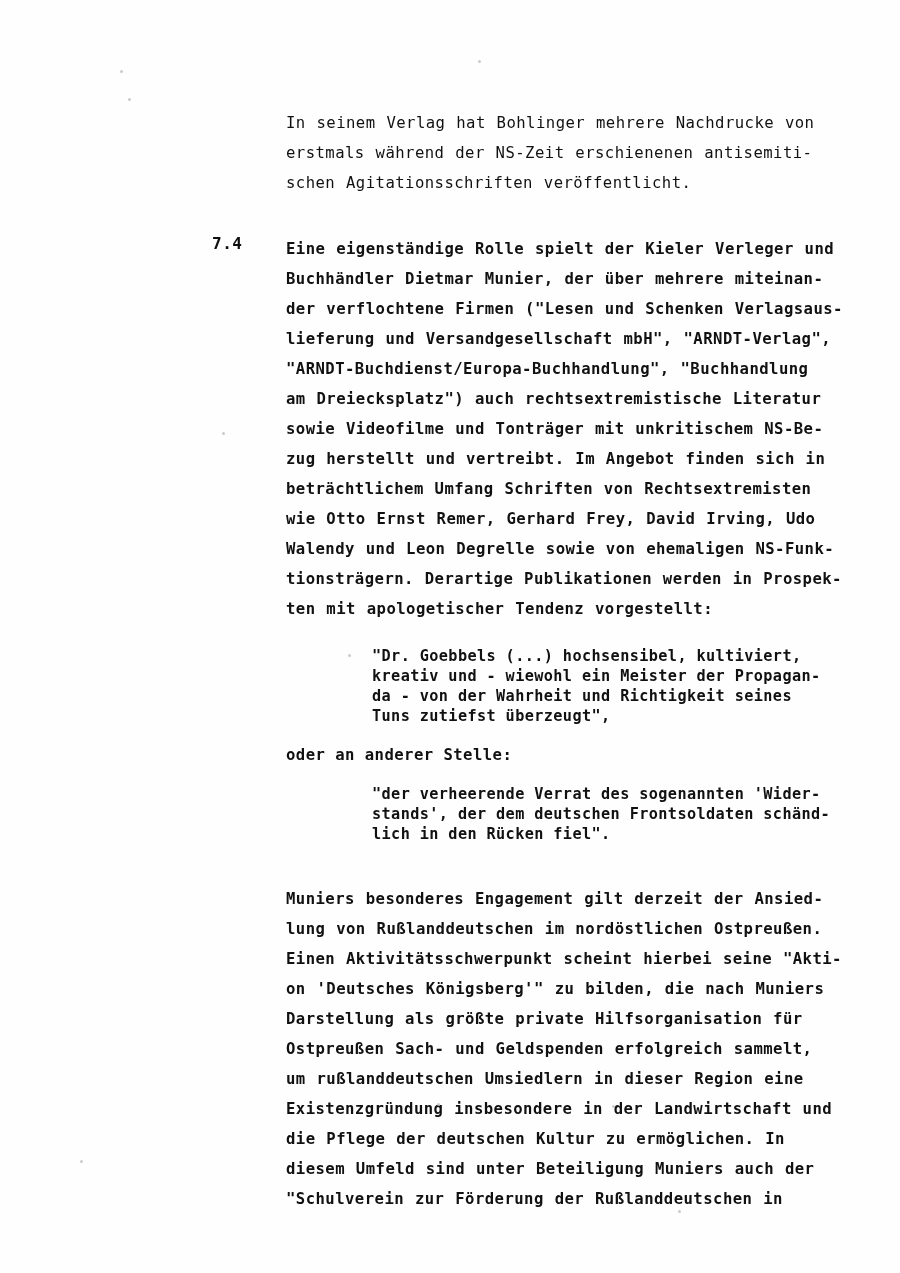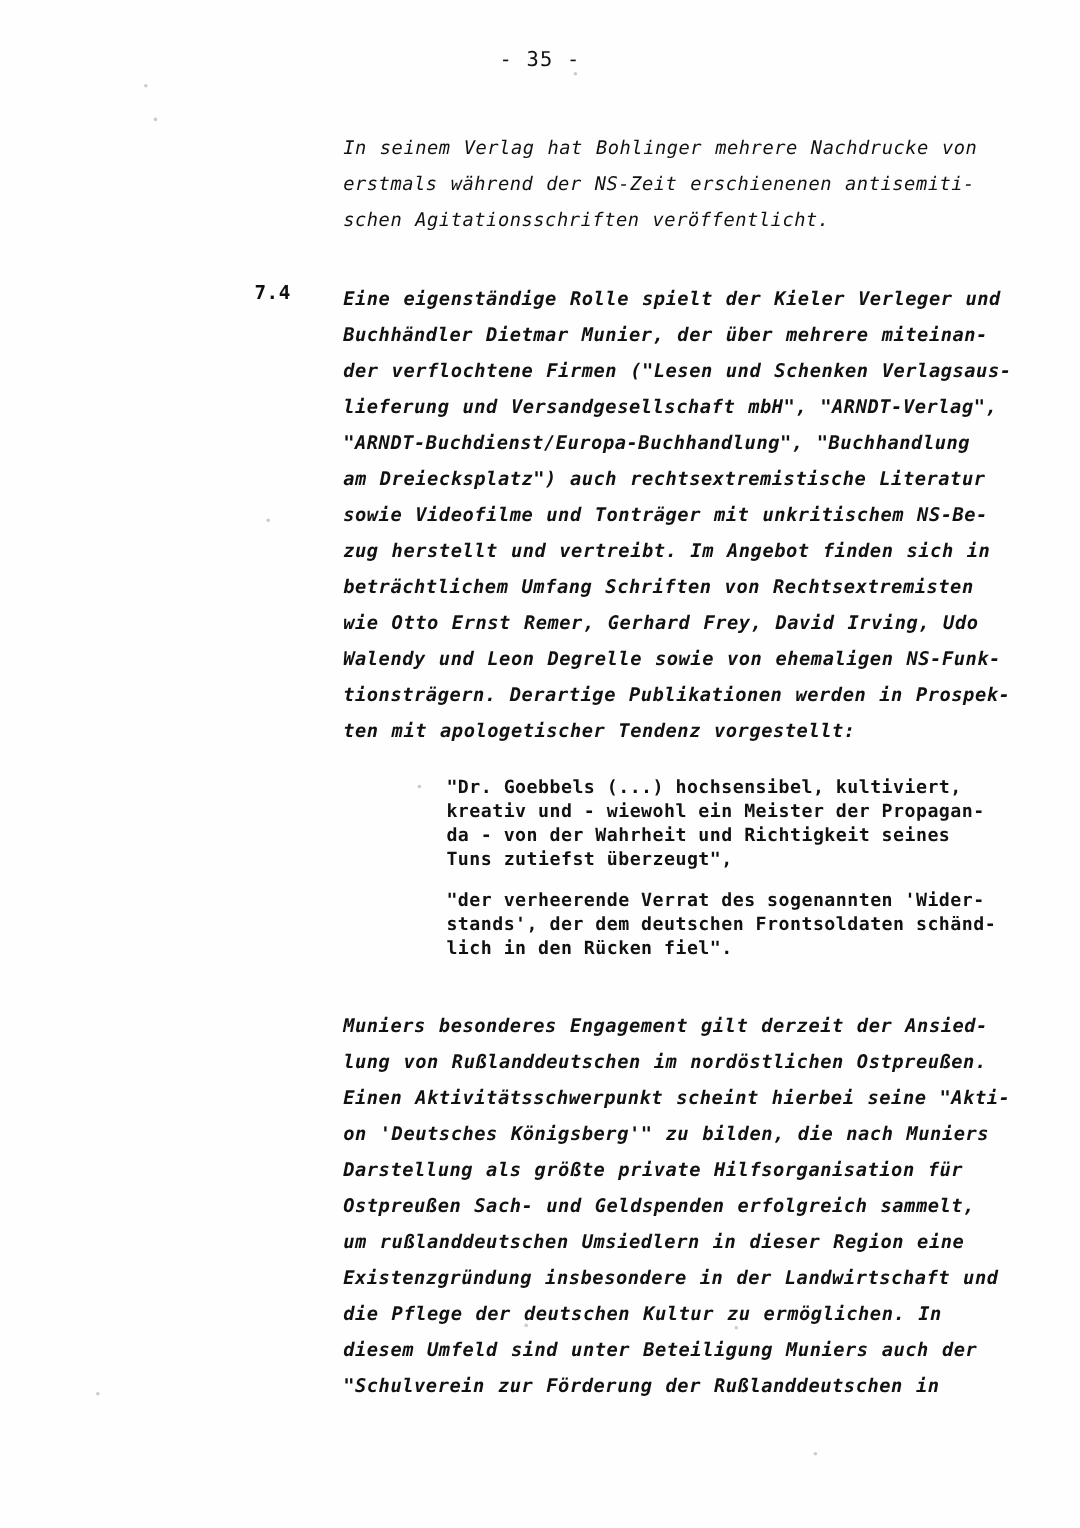--- a/index.html
+++ b/index.html
@@ -47,21 +47,20 @@
     color: #0f0f0f;
   }
   .para {
     margin-left: 90px;
     font-size: 15.6px;
     line-height: 30px;
     letter-spacing: 0.45px;
     color: #111111;
     white-space: pre-wrap;
     word-spacing: 1px;
-    font-style: italic;
   }
   .para.bold {
     font-weight: bold;
   }
   .para.intro {
     margin-left: 90px;
   }
   .quote {
     margin-left: 176px;
     margin-top: 14px;
@@ -93,21 +92,20 @@
     width: 3px;
     height: 3px;
     opacity: 0.75;
   }
 </style>
 </head>
 <body>
 
 <div class="page">
 
-  <div class="page-number">- 35 -</div>
 
   <div class="body">
 
     <div class="block">
       <div class="block-number"></div>
       <div class="para intro">In seinem Verlag hat Bohlinger mehrere Nachdrucke von
 erstmals während der NS-Zeit erschienenen antisemiti-
 schen Agitationsschriften veröffentlicht.</div>
     </div>
 
@@ -128,20 +126,21 @@
 Walendy und Leon Degrelle sowie von ehemaligen NS-Funk-
 tionsträgern. Derartige Publikationen werden in Prospek-
 ten mit apologetischer Tendenz vorgestellt:</div>
     </div>
 
     <div class="quote">"Dr. Goebbels (...) hochsensibel, kultiviert,
 kreativ und - wiewohl ein Meister der Propagan-
 da - von der Wahrheit und Richtigkeit seines
 Tuns zutiefst überzeugt",</div>
 
+    <div class="midline">oder an anderer Stelle:</div>
 
     <div class="quote">"der verheerende Verrat des sogenannten 'Wider-
 stands', der dem deutschen Frontsoldaten schänd-
 lich in den Rücken fiel".</div>
 
     <div class="spacer-md"></div>
 
     <div class="block">
       <div class="block-number"></div>
       <div class="para bold">Muniers besonderes Engagement gilt derzeit der Ansied-

